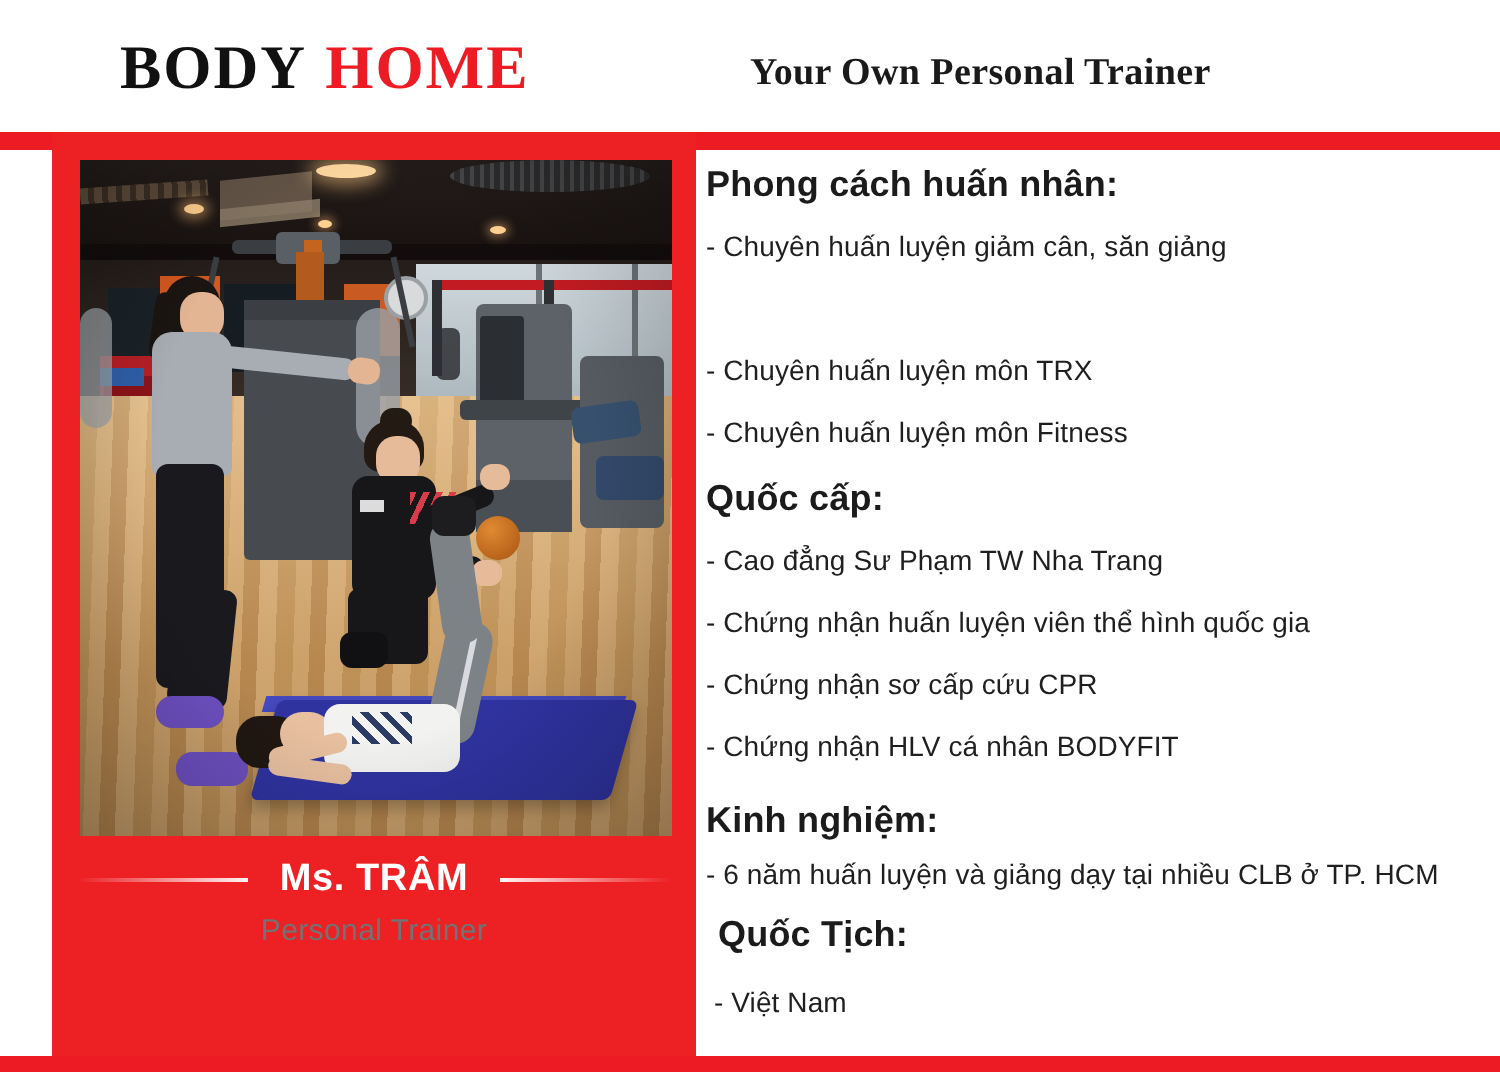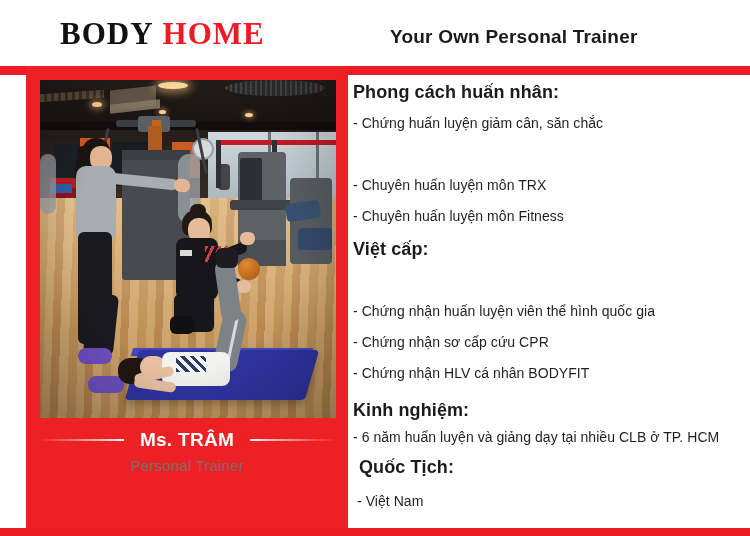--- a/index.html
+++ b/index.html
@@ -15,22 +15,22 @@
   .header{position:absolute;left:0;top:0;width:750px;height:66px;background:#fff;}
   .brand{
     position:absolute;left:60px;top:17px;
     font-family:"Liberation Serif", serif;
     font-weight:bold;font-size:31px;letter-spacing:1px;line-height:34px;
     white-space:nowrap;
   }
   .brand .b1{color:#111111;}
   .brand .b2{color:#ED1C24;margin-left:9px;}
   .tagline{
-    position:absolute;left:390px;top:26px;
-    font-family:Liberation Sans, sans-serif;
+    position:absolute;left:375px;top:26px;
+    font-family:Liberation Serif, serif;
     font-weight:bold;font-size:19px;color:#1a1a1a;line-height:22px;
     white-space:nowrap;letter-spacing:.2px;
   }
 
   
   .rule-top{position:absolute;left:0;top:66px;width:750px;height:9px;background:#ED1C24;}
   .rule-bottom{position:absolute;left:0;top:528px;width:750px;height:8px;background:#ED1C24;}
 
   
   .left-panel{
@@ -295,25 +295,26 @@
       <div class="name-line l"></div>
       <div class="name-line r"></div>
       <div class="name-text">Ms. TRÂM</div>
     </div>
     <div class="role-text">Personal Trainer</div>
   </div>
 
   <div class="content">
 
     <div class="abs sec-title" style="top:6px">Phong cách huấn nhân:</div>
-    <div class="abs sec-item" style="top:39px">- Chứng huấn luyện giảm cân, săn chắc</div>
+    <div class="abs sec-item" style="top:39px">- Chuyên huấn luyện giảm cân, săn giảng</div>
     <div class="abs sec-item" style="top:132px">- Chuyên huấn luyện môn Fitness</div>
     <div class="abs sec-item" style="top:101px">- Chuyên huấn luyện môn TRX</div>
 
-    <div class="abs sec-title" style="top:163px">Việt cấp:</div>
+    <div class="abs sec-title" style="top:163px">Quốc cấp:</div>
+    <div class="abs sec-item" style="top:196px">- Cao đẳng Sư Phạm TW Nha Trang</div>
     <div class="abs sec-item" style="top:227px">- Chứng nhận huấn luyện viên thể hình quốc gia</div>
     <div class="abs sec-item" style="top:258px">- Chứng nhận sơ cấp cứu CPR</div>
     <div class="abs sec-item" style="top:289px">- Chứng nhận HLV cá nhân BODYFIT</div>
 
     <div class="abs sec-title" style="top:324px">Kinh nghiệm:</div>
     <div class="abs sec-item" style="top:353px">- 6 năm huấn luyện và giảng dạy tại nhiều CLB ở TP. HCM</div>
 
     <div class="abs sec-title" style="top:381px;left:6px">Quốc Tịch:</div>
     <div class="abs sec-item" style="top:417px;left:4px">- Việt Nam</div>
 

